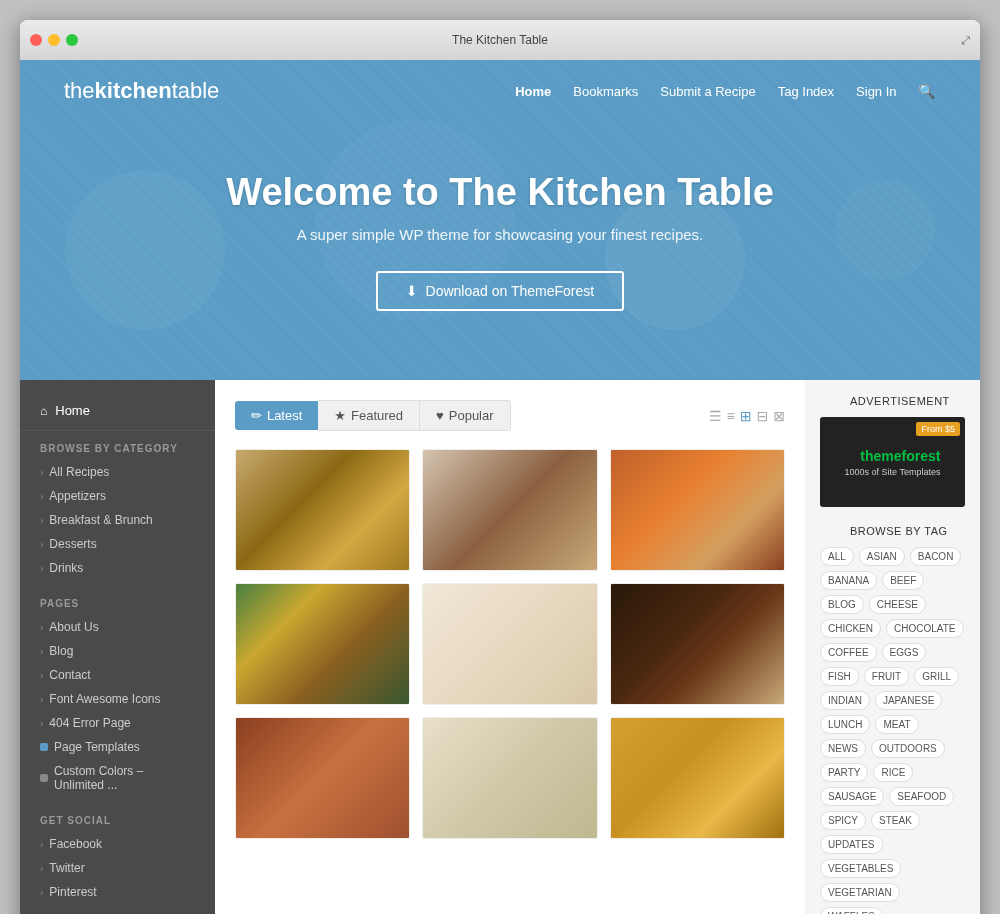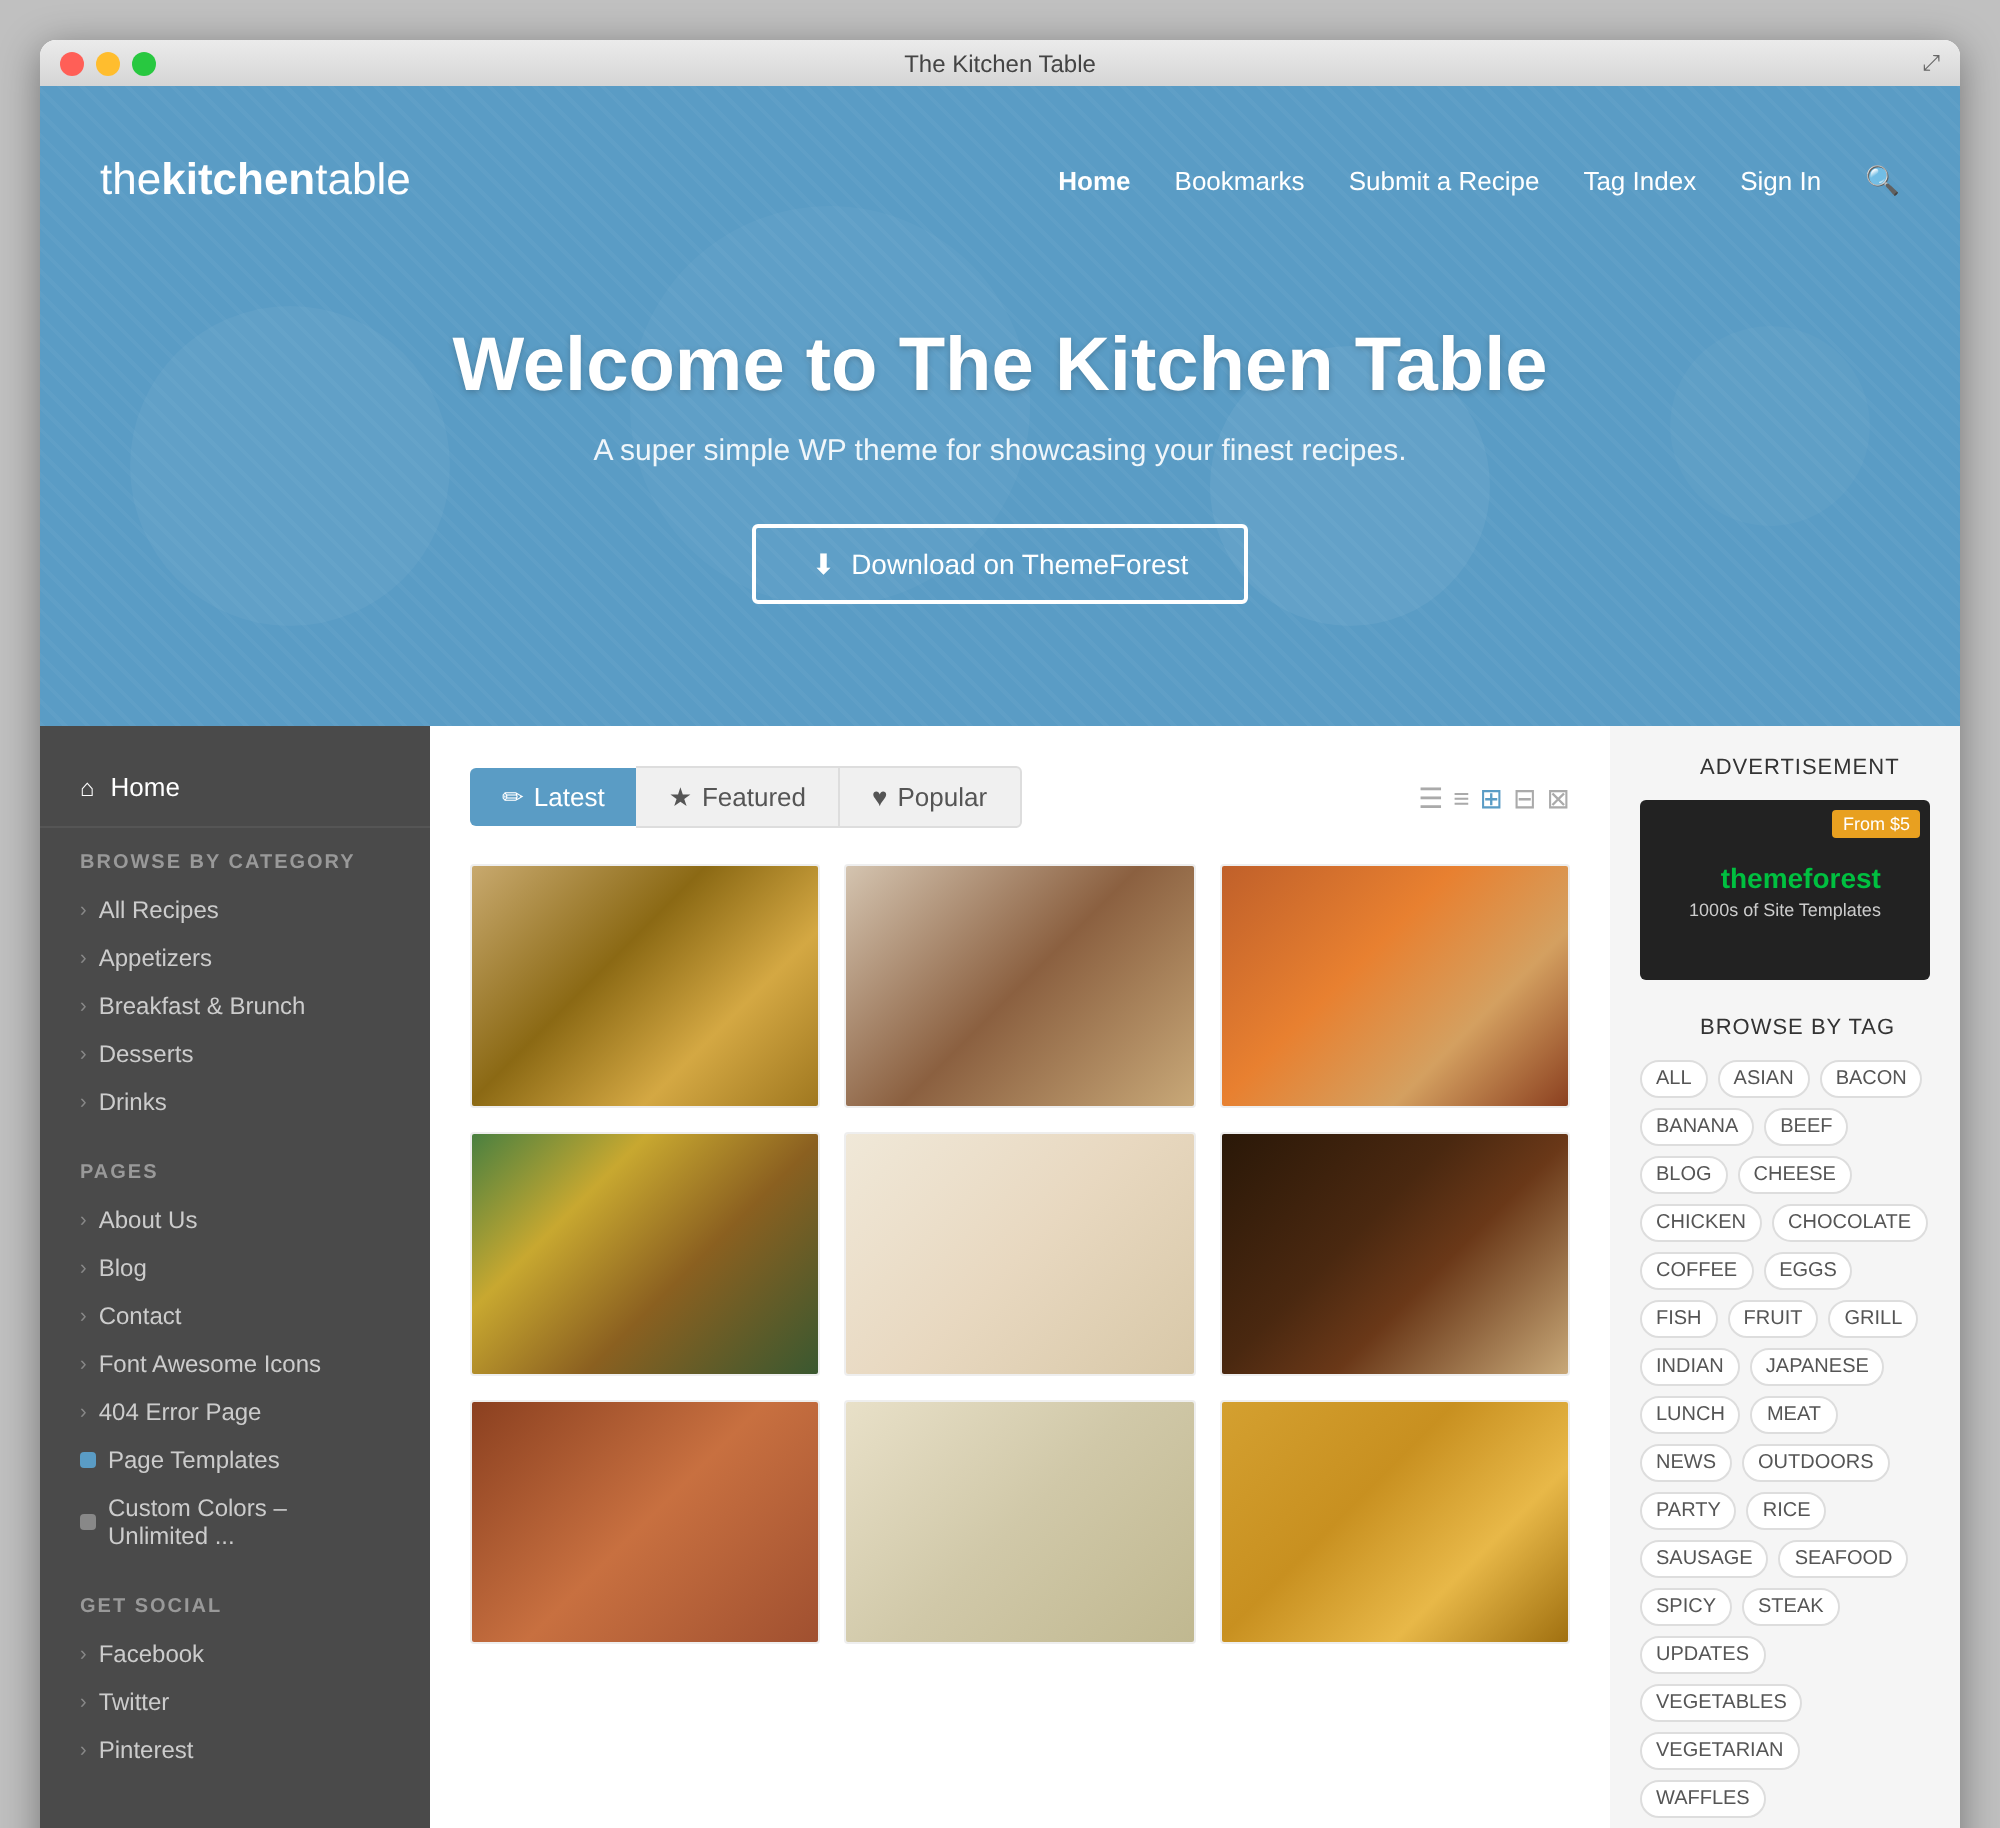--- a/index.html
+++ b/index.html
@@ -1,34 +1,34 @@
 <!DOCTYPE html>
 <html><head>
   <meta charset="utf-8">
   <style>
     * { margin: 0; padding: 0; box-sizing: border-box; }
     body { font-family: Arial, sans-serif; background: #c0c0c0; display: flex; justify-content: center; align-items: flex-start; padding: 20px; min-height: 100vh; }
     
     .window { width: 960px; background: #fff; border-radius: 8px; overflow: hidden; box-shadow: 0 4px 20px rgba(0,0,0,0.4); }
     
     
-    .titlebar { background: linear-gradient(to bottom, #ebebeb, #d5d5d5); height: 23px; display: flex; align-items: center; padding: 0 10px; position: relative; }
+    .titlebar { background: linear-gradient(to bottom, #ebebeb, #d5d5d5); height: 40px; display: flex; align-items: center; padding: 0 10px; position: relative; }
     .titlebar-buttons { display: flex; gap: 6px; }
     .tb-btn { width: 12px; height: 12px; border-radius: 50%; }
     .tb-close { background: #ff5f57; }
     .tb-min { background: #ffbd2e; }
     .tb-max { background: #28c840; }
     .titlebar-title { position: absolute; left: 50%; transform: translateX(-50%); font-size: 12px; color: #444; }
     .titlebar-expand { position: absolute; right: 10px; font-size: 11px; color: #666; }
     
     
     .hero { background: #4a8ab5; background-image: linear-gradient(rgba(60,110,155,0.7), rgba(60,110,155,0.8)); min-height: 320px; position: relative; overflow: hidden; display: flex; flex-direction: column; }
     .hero-bg { position: absolute; inset: 0; background: #5a9cc5; background-image: repeating-linear-gradient(45deg, rgba(255,255,255,0.03) 0px, rgba(255,255,255,0.03) 2px, transparent 2px, transparent 8px); }
     
-    .nav { position: relative; z-index: 2; display: flex; align-items: center; justify-content: space-between; padding: 18px 30px; margin-top: 16px; }
+    .nav { position: relative; z-index: 2; display: flex; align-items: center; justify-content: space-between; padding: 18px 44px; }
     .logo { color: #fff; font-size: 22px; font-weight: 300; }
     .logo strong { font-weight: 700; }
     .nav-links { display: flex; align-items: center; gap: 22px; }
     .nav-link { color: #fff; text-decoration: none; font-size: 13px; cursor: pointer; }
     .nav-link.active { color: #fff; font-weight: bold; }
     .nav-search { color: #fff; font-size: 14px; cursor: pointer; }
     
     .hero-content { position: relative; z-index: 2; text-align: center; padding: 30px 20px 50px; flex: 1; display: flex; flex-direction: column; align-items: center; justify-content: center; }
     .hero-title { color: #fff; font-size: 38px; font-weight: 700; margin-bottom: 12px; text-shadow: 0 1px 3px rgba(0,0,0,0.2); }
     .hero-subtitle { color: rgba(255,255,255,0.9); font-size: 15px; margin-bottom: 28px; }

